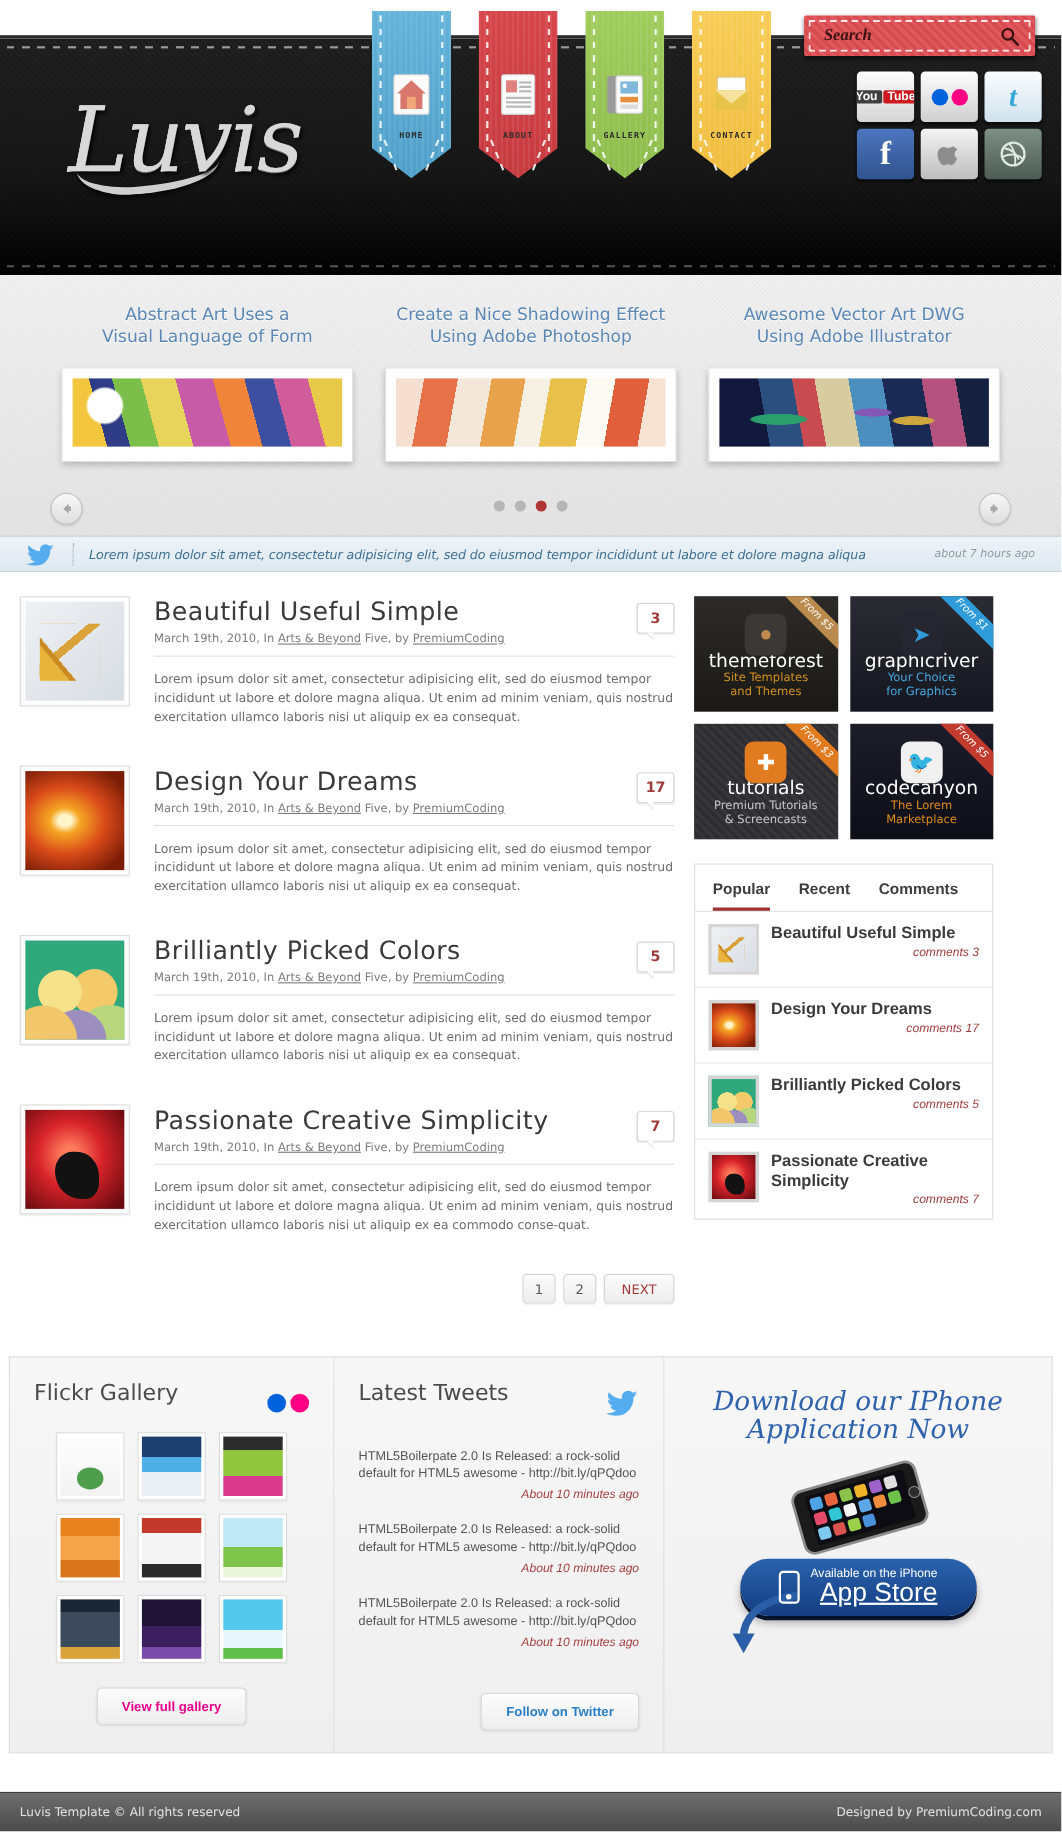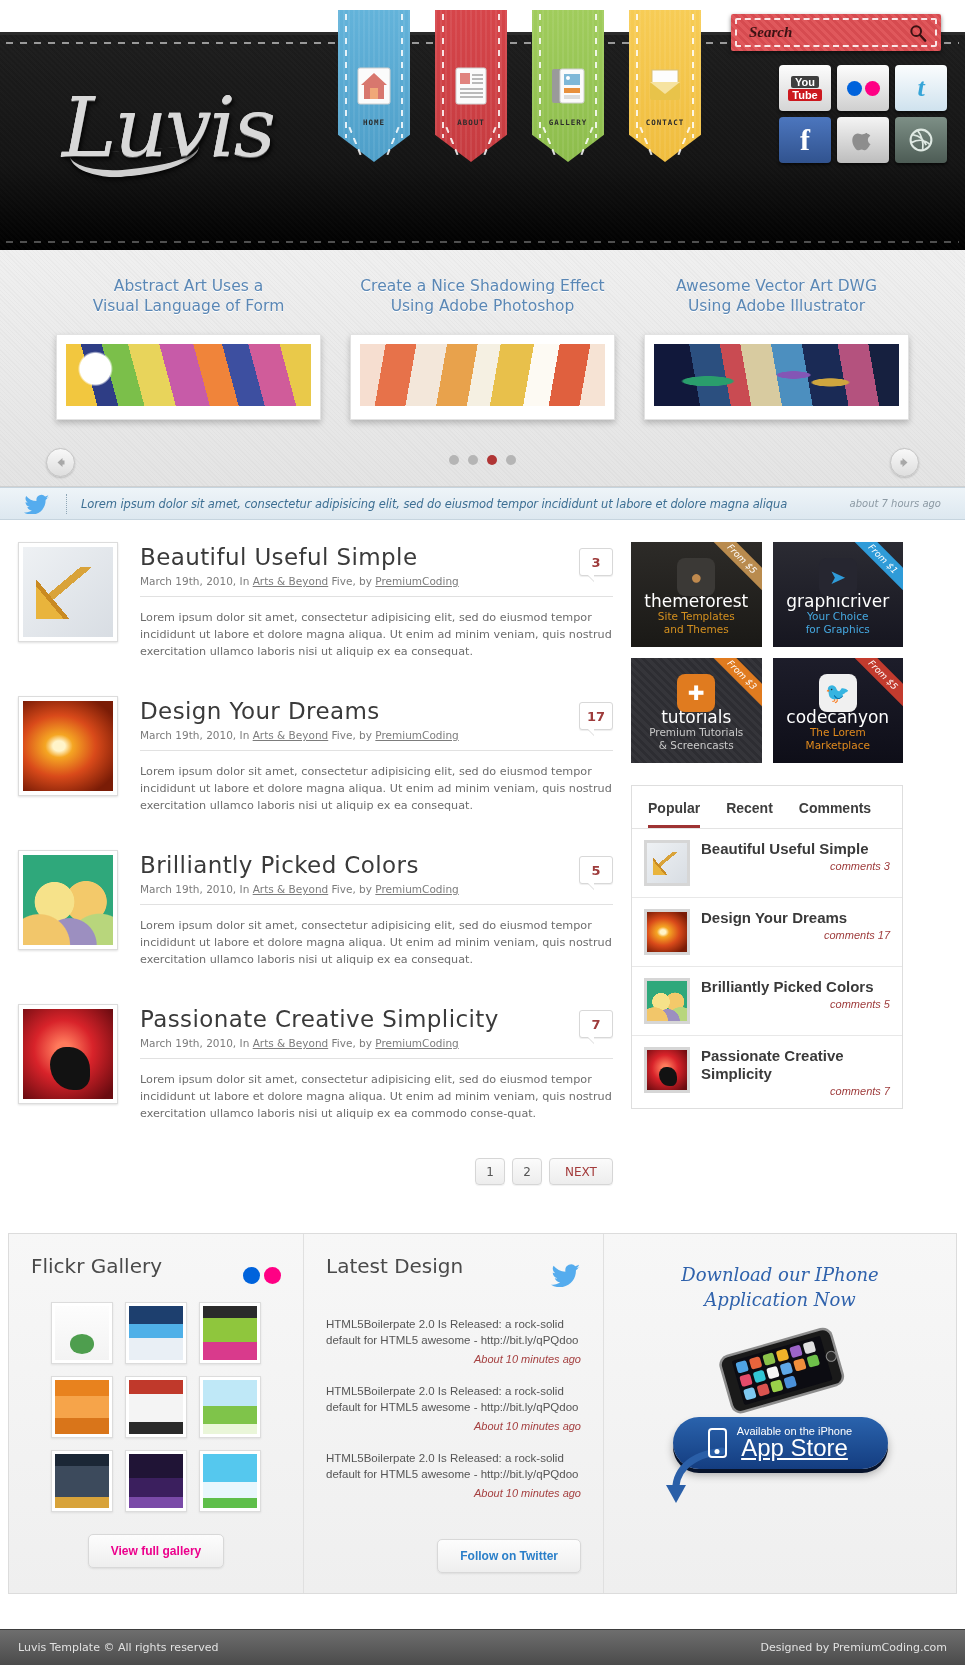--- a/index.html
+++ b/index.html
@@ -137,21 +137,21 @@
     grid-gap: 6px; z-index: 8;
   }
   .soc {
     width: 52px; height: 46px; border-radius: 4px;
     display: flex; align-items: center; justify-content: center;
     box-shadow: 0 2px 3px rgba(0,0,0,.6);
     font-weight: bold; font-size: 10px;
     overflow: hidden; position: relative;
     cursor: pointer;
   }
-  .soc-yt { background: linear-gradient(#fdfdfd, #d5d5d5); flex-direction: column; gap:1px;}
+  .soc-yt { background: linear-gradient(#fdfdfd, #d5d5d5); gap:1px;}
   .soc-yt .y1{ background:#3f3f3f;color:#fff;font-size:11px;padding:0 4px;border-radius:2px;font-family:"Liberation Sans",sans-serif;}
   .soc-yt .y2{ background:#cc181e;color:#fff;font-size:11px;padding:0 4px;border-radius:2px;}
   .soc-fl { background: linear-gradient(#fdfdfd, #cfcfcf); gap:3px;}
   .soc-fl i{ width:15px;height:15px;border-radius:50%;display:block;}
   .soc-tw { background: linear-gradient(#fbfdfe, #cfe2ee); font-family:"Liberation Serif",serif;font-size:26px;color:#36a5d8;font-style:italic;}
   .soc-fb { background: linear-gradient(#4c76be, #31538f); color:#fff; font-family:"Liberation Serif",serif; font-size:30px; }
   .soc-ap { background: linear-gradient(#f4f4f4, #bdbdbd); color:#8d8d8d; font-size:30px;}
   .soc-db { background: linear-gradient(#7d8f86, #4d5c55); color:#dfe9e3; font-size:22px; font-family:"DejaVu Sans",sans-serif;}
 
   
@@ -424,30 +424,31 @@
     color: #555; line-height: 16px;
   }
   .tweet .tago2 {
     font-family: "Liberation Sans", sans-serif; font-style: italic;
     font-size: 11px; color: #a54040; text-align: right; margin-top: 5px;
   }
   .tw-head { display:flex; align-items:center; justify-content: space-between; margin-bottom: 20px; }
 
   .iphone-title {
     font-family: "DejaVu Serif", serif; font-style: italic;
-    font-size: 18px; color: #2f62ac; line-height: 25px;
+    font-size: 24px; color: #2f62ac; line-height: 25px;
     margin: 8px 0 10px;
   }
   .appstore {
     width: 215px; height: 52px; margin: 0 auto;
     background: linear-gradient(#2a63ad, #143d80);
     border-radius: 26px;
     box-shadow: 0 4px 0 #07132b, 0 6px 8px rgba(0,0,0,.3);
     display: flex; align-items: center; justify-content: center; gap: 10px;
     cursor: pointer;
+    text-align: right;
   }
   .appstore .phoneglyph {
     width: 19px; height: 30px; border: 2.5px solid #fff; border-radius: 4px;
     position: relative;
   }
   .appstore .phoneglyph:after { content:""; position:absolute; left:50%; bottom:2px; transform:translateX(-50%); width:5px;height:5px;border-radius:50%;background:#fff;}
   .appstore .t1 { font-family:"Liberation Sans",sans-serif; font-size:11px; color:#fff; }
   .appstore .t2 { font-family:"Liberation Sans",sans-serif; font-size:24px; color:#fff; font-weight:normal; margin-top:-3px;text-decoration:underline;}
 
   
@@ -832,21 +833,21 @@
           <div class="pic g9"></div>
         </div>
     </div>
     <div class="fcenter">
       <div class="fbtn pink">View full gallery</div>
     </div>
   </div>
 
   <div class="fcol fcol2">
     <div class="tw-head">
-      <h3>Latest Design</h3>
+      <h3>Latest Tweets</h3>
       <svg width="30" height="24" viewBox="0 0 26 20">
         <path d="M25 3.2c-.9.4-1.9.7-2.9.8 1-.6 1.8-1.6 2.2-2.8-1 .6-2 1-3.2 1.2A5 5 0 0 0 12.4 6c0 .4 0 .8.1 1.1C8.3 6.9 4.6 4.9 2.2 1.9c-.5.8-.7 1.6-.7 2.5 0 1.7.9 3.2 2.2 4.1-.8 0-1.6-.3-2.2-.6 0 2.4 1.7 4.4 4 4.9-.4.1-.9.2-1.3.2-.3 0-.6 0-.9-.1.6 2 2.4 3.4 4.6 3.4-1.7 1.3-3.8 2.1-6.1 2.1H0a14 14 0 0 0 7.6 2.2c9.1 0 14-7.5 14-14v-.7c1-.7 1.8-1.6 2.4-2.7z" fill="#55acee"></path>
       </svg>
     </div>
 
     <div class="tweet">
       <p>HTML5Boilerpate 2.0 Is Released: a rock-solid default for HTML5 awesome - http://bit.ly/qPQdoo</p>
       <div class="tago2">About 10 minutes ago</div>
     </div>
     <div class="tweet">

